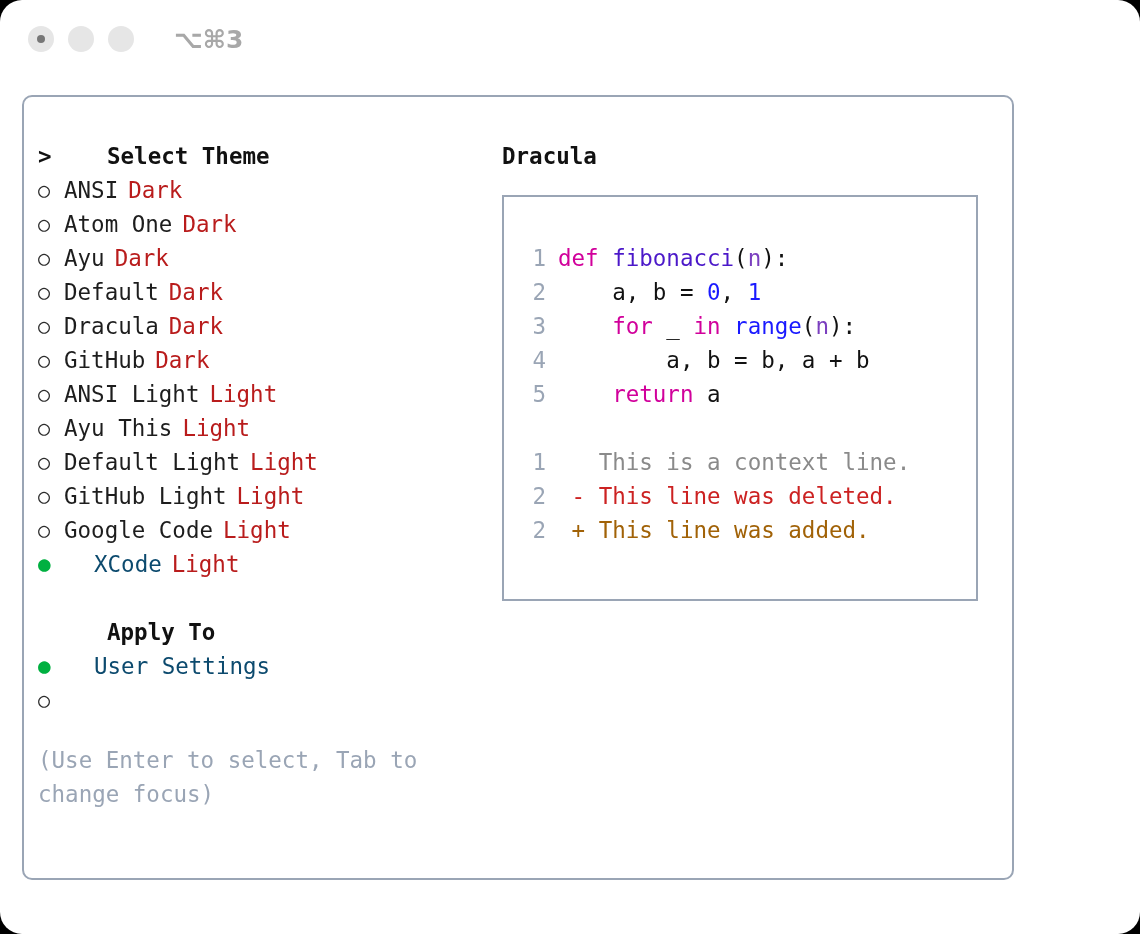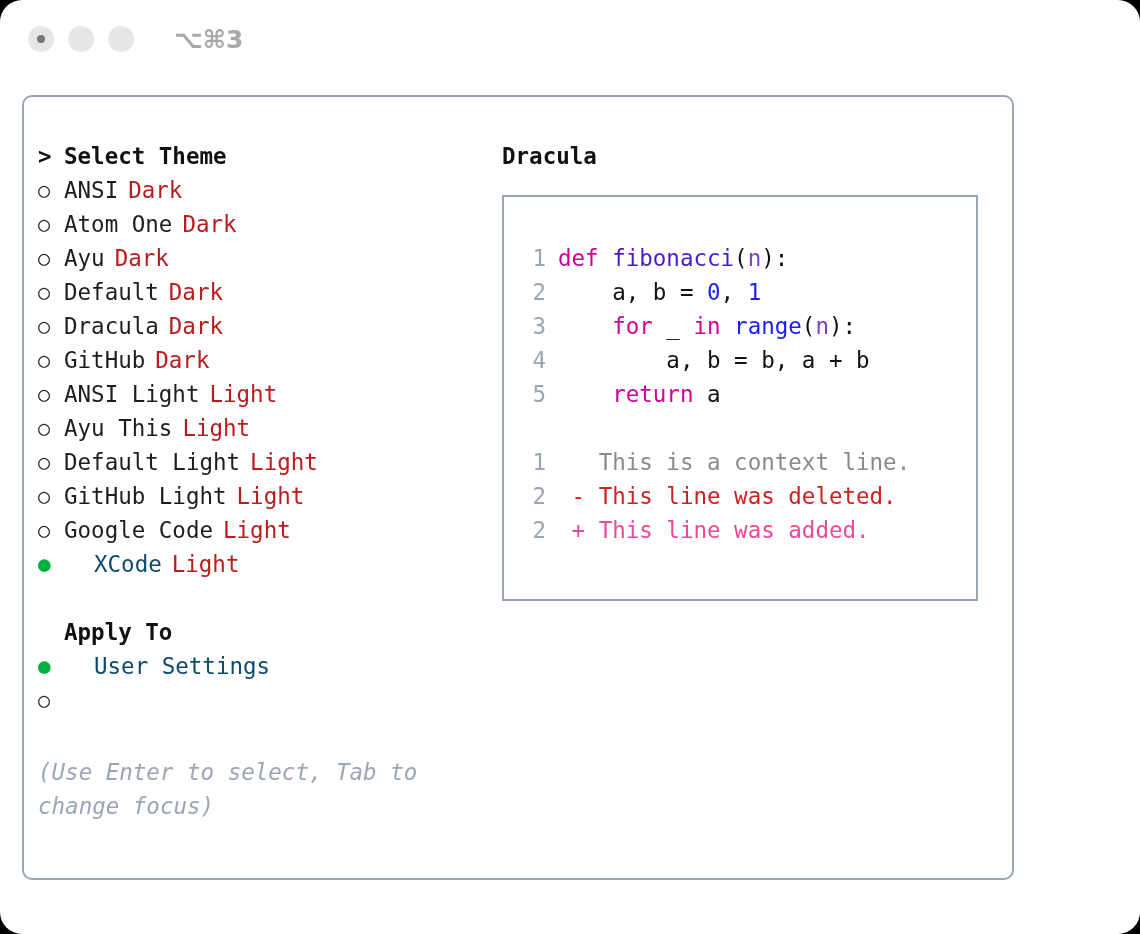--- a/index.html
+++ b/index.html
@@ -94,33 +94,32 @@
     flex: none;
     color: #2b2b2b;
     font-size: 20px;
     display: inline-block;
     text-align: left;
   }
   .marker.sel { color: #00b040; font-size: 21px; }
   .marker.caret { color: #111; font-weight: bold; font-size: 22.5px; }
   .label { color: #1d1d1d; }
   .label.sel { color: #0c4a6e; margin-left: 30px; }
-  .label.head { font-weight: bold; color: #111; }
+  .label.head { font-weight: bold; color: #111; margin-left: 43px; }
   .badge {
     color: #b91c1c;
     margin-left: 10px;
   }
   .spacer { height: 34px; }
   #hint {
-    margin-top: 38px;
+    margin-top: 26px;
     color: #9aa5b5;
     font-size: 22.5px;
     line-height: 34px;
     width: 400px;
-    font-style: italic;
   }
 
   
   #right-col {
     position: absolute;
     left: 478px;
     top: 42px;
     width: 500px;
   }
   #preview-title {
@@ -155,21 +154,21 @@
     flex: none;
     margin-right: 12px;
   }
   .k  { color: #d1009b; }           
   .fn { color: #4b18c9; }           
   .pm { color: #7b3fbf; }           
   .nm { color: #1a1aff; }           
   .pl { color: #111111; }           
   .ctx { color: #8a8a8a; }          
   .del { color: #cc2222; }          
-  .add { color: #ec4899; }          
+  .add { color: #a16207; }          
   .blank { height: 34px; }
 </style>
 </head>
 <body>
 
 <div id="window">
 
   <div id="titlebar">
     <div class="tl-dot">
       <div class="inner"></div>

